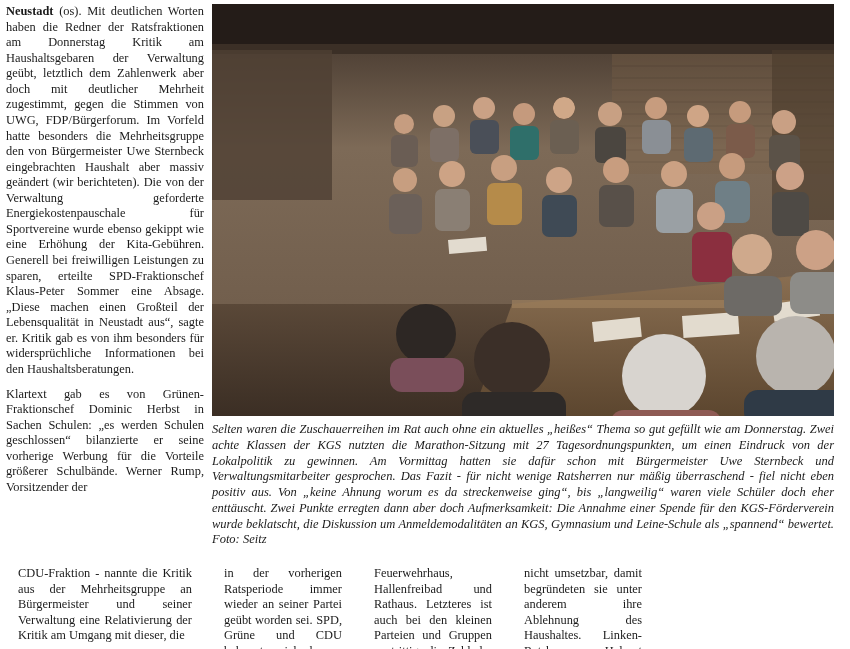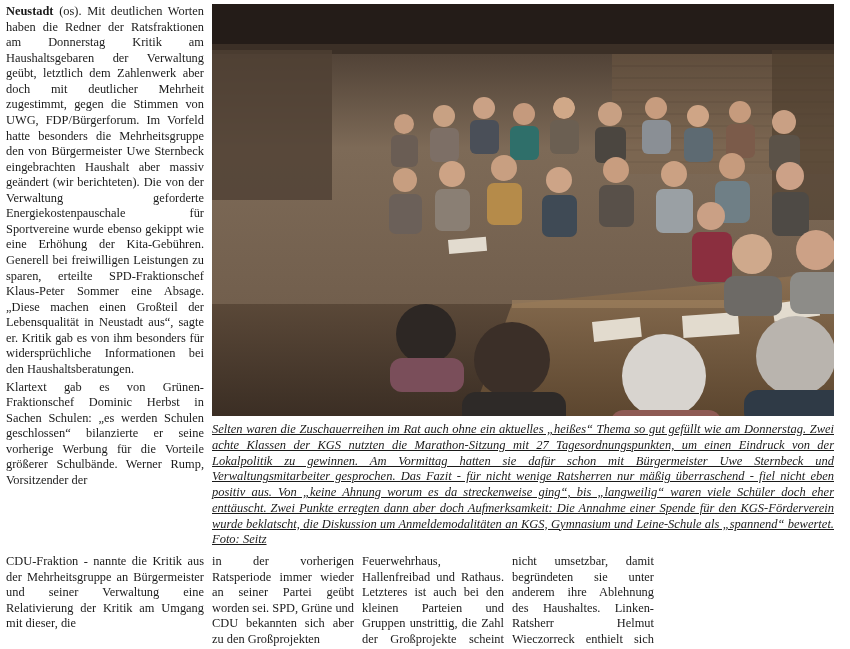--- a/index.html
+++ b/index.html
@@ -34,30 +34,29 @@
   }
   .col-left p {
     margin: 0;
     font-size: 12.4px;
     line-height: 1.255;
     text-align: justify;
     text-justify: inter-word;
     hyphens: auto;
   }
   .col-left p + p {
-    margin-top: 2px;
+    margin-top: 9px;
   }
   .lead-name {
     font-weight: bold;
   }
   
   .photo-wrap {
     flex: 1 1 auto;
     position: relative;
-    text-decoration: underline;
   }
   .photo {
     position: relative;
     width: 622px;
     height: 412px;
     overflow: hidden;
     background: #2b2420;
   }
   .photo canvas, .photo svg {
     display: block;
@@ -81,21 +80,21 @@
     gap: 0;
   }
   .bottom .col {
     box-sizing: border-box;
     font-size: 12.4px;
     line-height: 1.255;
     text-align: justify;
     hyphens: auto;
   }
   .bottom .col p {
-    margin: 0;
+    margin: 12px;
   }
   .col-b1 { width: 206px; flex: 0 0 206px; padding-right: 8px; }
   .col-b2 { width: 150px; flex: 0 0 150px; padding-right: 8px; }
   .col-b3 { width: 150px; flex: 0 0 150px; padding-right: 8px; }
   .col-b4 { width: 150px; flex: 0 0 150px; padding-right: 8px; }
 </style>
 </head>
 <body>
 
 <div class="page">

